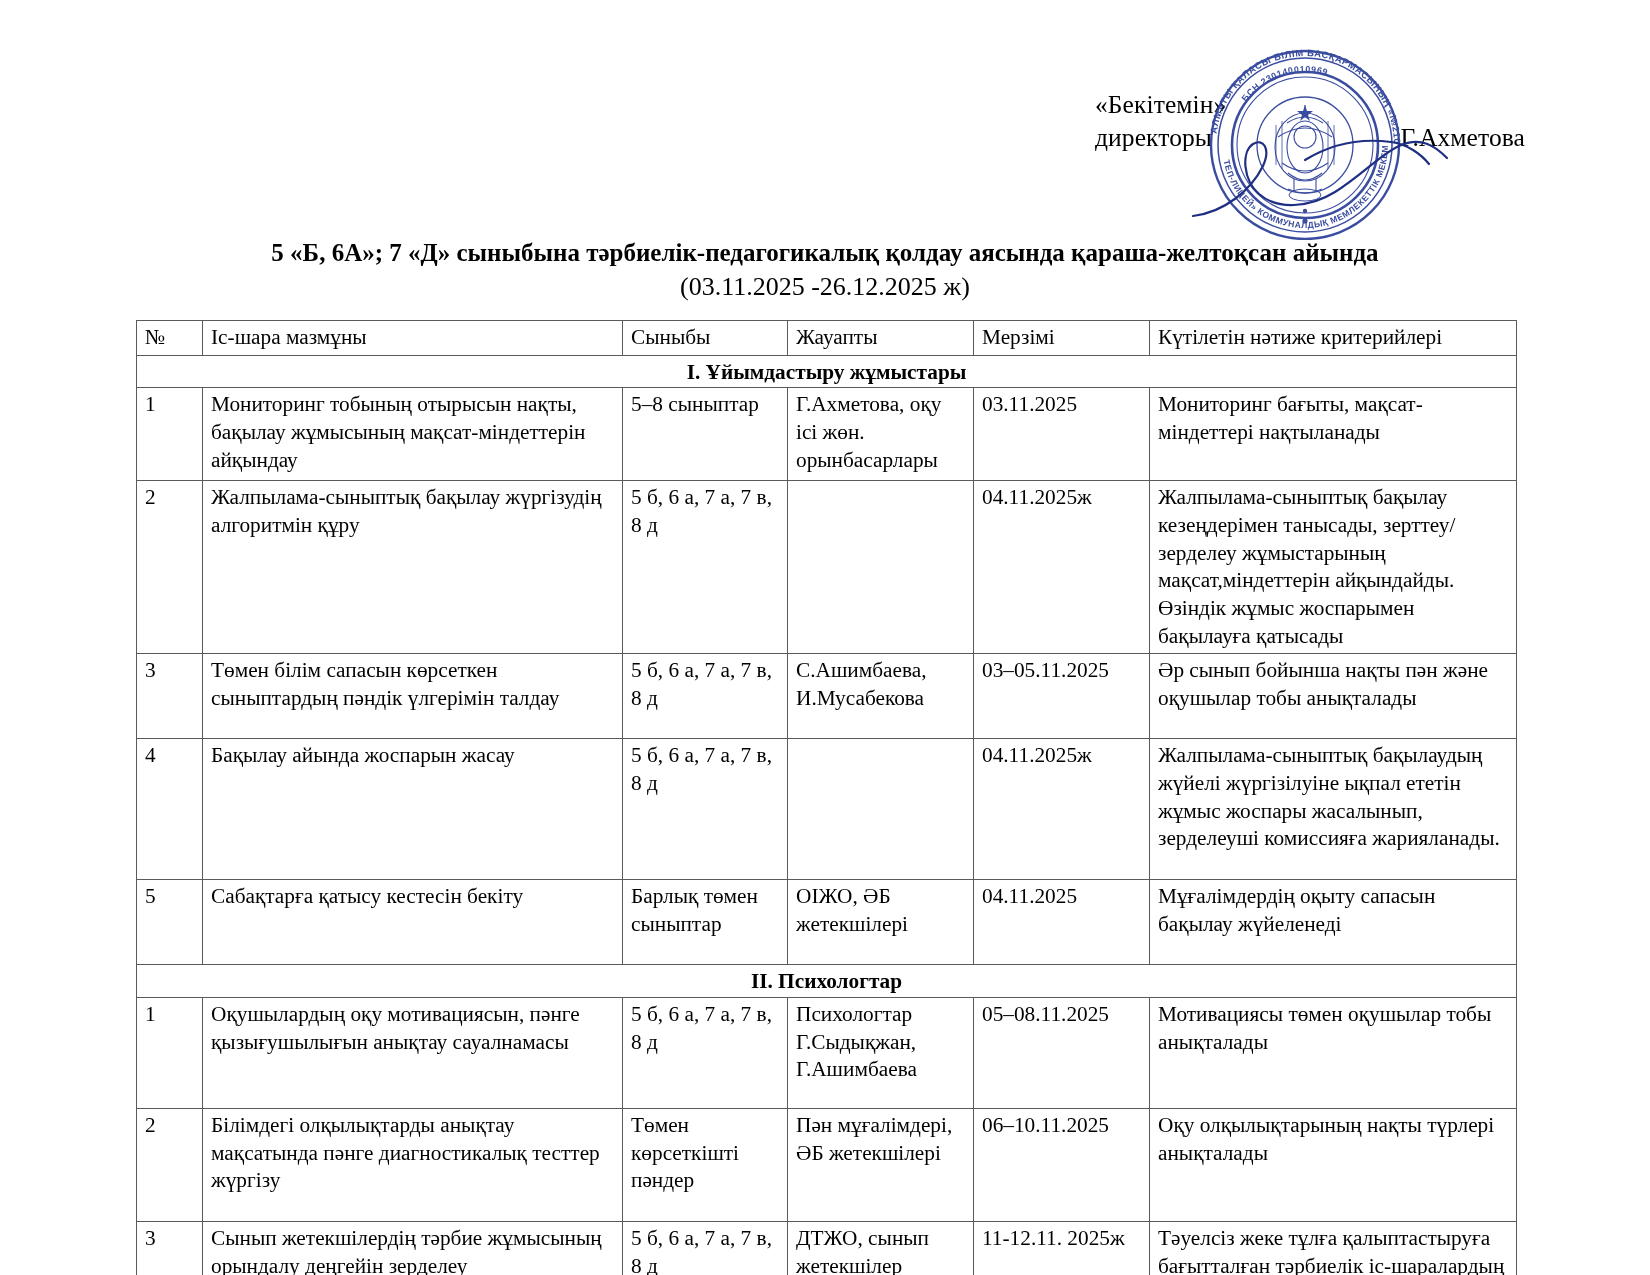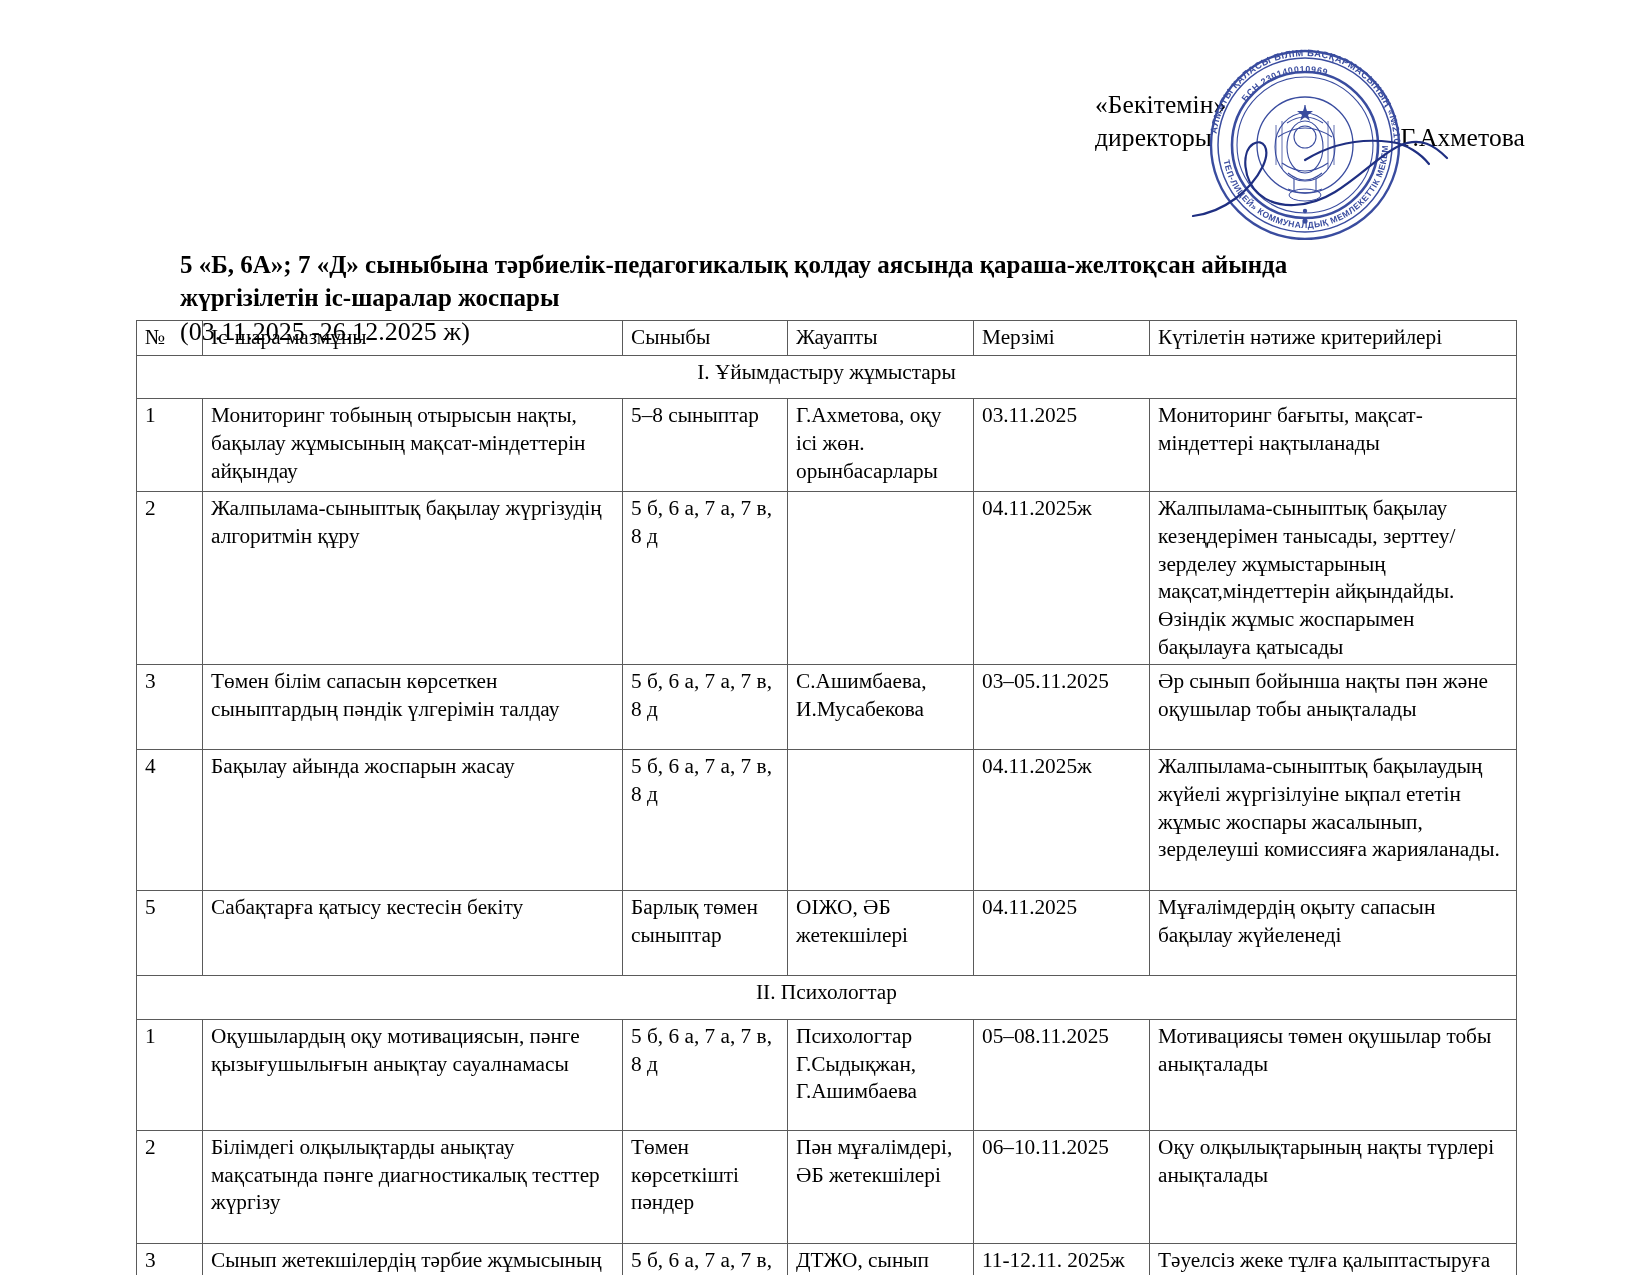--- a/index.html
+++ b/index.html
@@ -66,23 +66,24 @@
     left: 1185px;
     width: 290px;
     height: 110px;
     z-index: 5;
     pointer-events: none;
   }
 
   
   .doc-title {
     position: absolute;
-    top: 248px;
+    top: 236px;
     left: 180px;
     width: 1290px;
+    text-align: center;
     font-size: 25px;
     font-weight: bold;
     line-height: 1.32;
   }
   .doc-title .t-line1 { display:block; }
   .doc-title .t-line2 { display:block; }
   .doc-subtitle {
     display: block;
     font-weight: normal;
     font-size: 26px;
@@ -111,22 +112,22 @@
   .col-content { width: 420px; }
   .col-class   { width: 165px; }
   .col-resp    { width: 186px; }
   .col-date    { width: 176px; }
   .col-result  { width: 367px; }
 
   thead td { vertical-align: top; }
 
   .section-row td {
     text-align: center;
-    font-weight: normal;
-    padding: 3px 0 12px 0;
+    font-weight: bold;
+    padding: 3px 0 1px 0;
   }
 
   .justify { text-align: justify; text-justify: inter-word; }
 
   .tall-1 td { height: 86px; }
   .tall-2 td { height: 160px; }
   .tall-3 td { height: 78px; }
   .tall-4 td { height: 134px; }
   .tall-5 td { height: 78px; }
   .tall-ii-1 td { height: 104px; }
@@ -203,21 +204,20 @@
   <div class="approval-block">
     <div class="approval-line">«Бекітемін»</div>
     <div class="approval-sign-row">
       <span>директоры</span>
       <span>Г.Ахметова</span>
     </div>
   </div>
 
   <div class="doc-title">
     <span class="t-line1">5 «Б, 6А»; 7 «Д»  сыныбына тәрбиелік-педагогикалық қолдау аясында қараша-желтоқсан айында</span>
-    <span class="t-line2">жүргізілетін іс-шаралар жоспары</span>
     <span class="doc-subtitle">(03.11.2025 -26.12.2025 ж)</span>
   </div>
 
   <table class="plan-table">
     <colgroup>
       <col class="col-no">
         <col class="col-content">
         <col class="col-class">
       <col class="col-resp">
         <col class="col-date">

